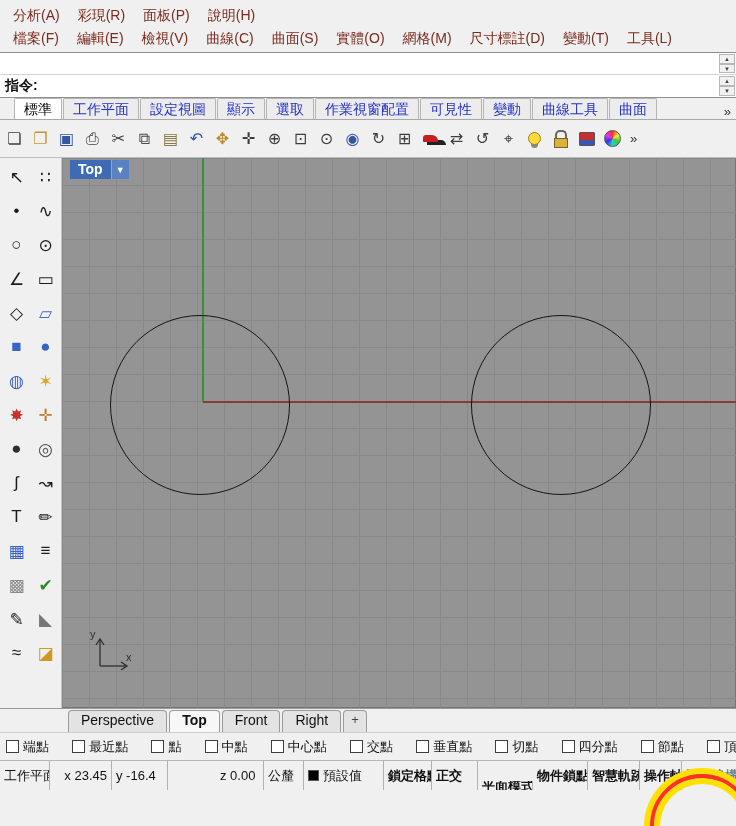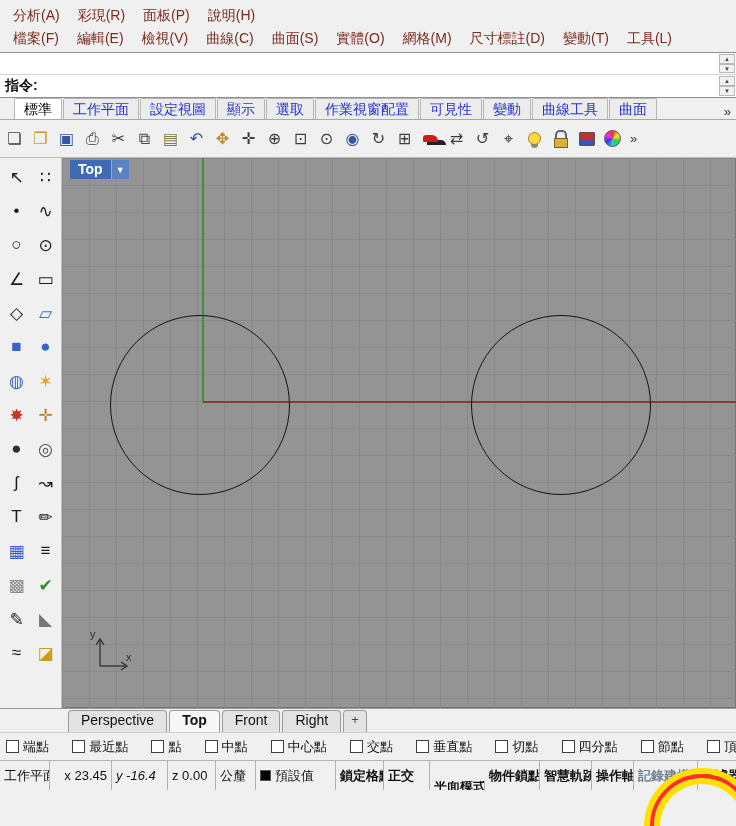--- a/index.html
+++ b/index.html
@@ -318,25 +318,25 @@
   <div class="statusbar">
 
   <div class="st-cell" style="width: 50px;">
 
       <span>工作平面</span>
     </div>
       <div class="st-cell" style="width: 62px; justify-content: flex-end;">
 
       <span>x 23.45</span>
     </div>
-      <div class="st-cell" style="width: 56px; font-style: italic;">
+      <div class="st-cell" style="width: 56px;">
 
       <span>y -16.4</span>
     </div>
-      <div class="st-cell" style="width: 48px;">
+      <div class="st-cell" style="width: 48px; margin-left: 48px;">
 
       <span>z 0.00</span>
     </div>
       <div class="st-cell" style="width: 40px;">
 
       <span>公釐</span>
     </div>
       <div class="st-cell" style="width: 80px;">
       <span class="swatch" style="display: inline-block; background: rgb(0, 0, 0);"></span>
       <span>預設值</span>

